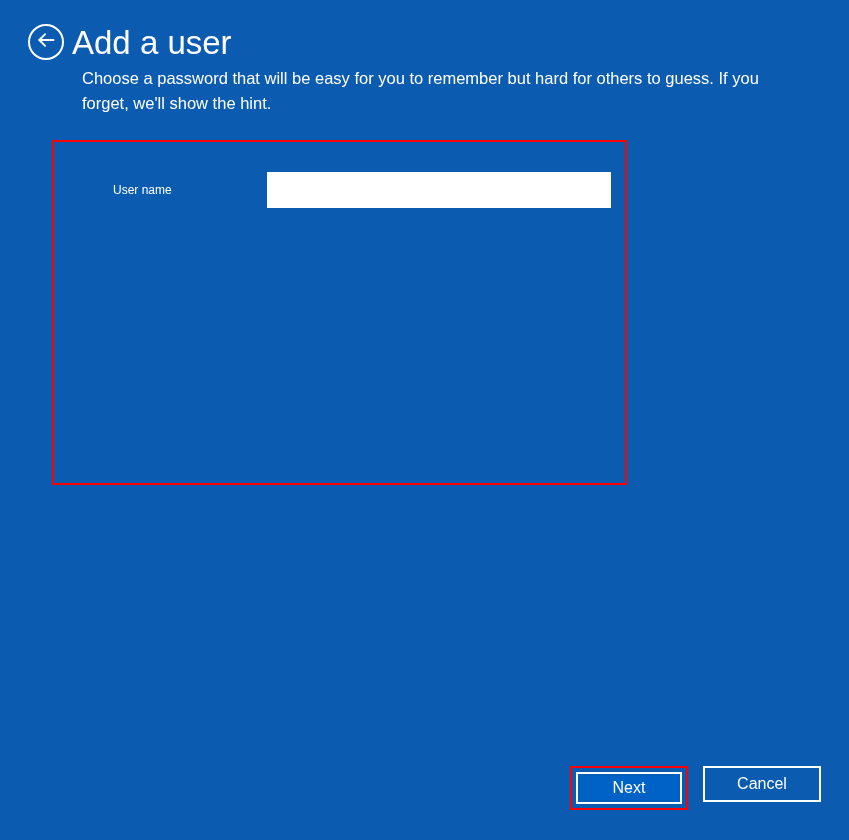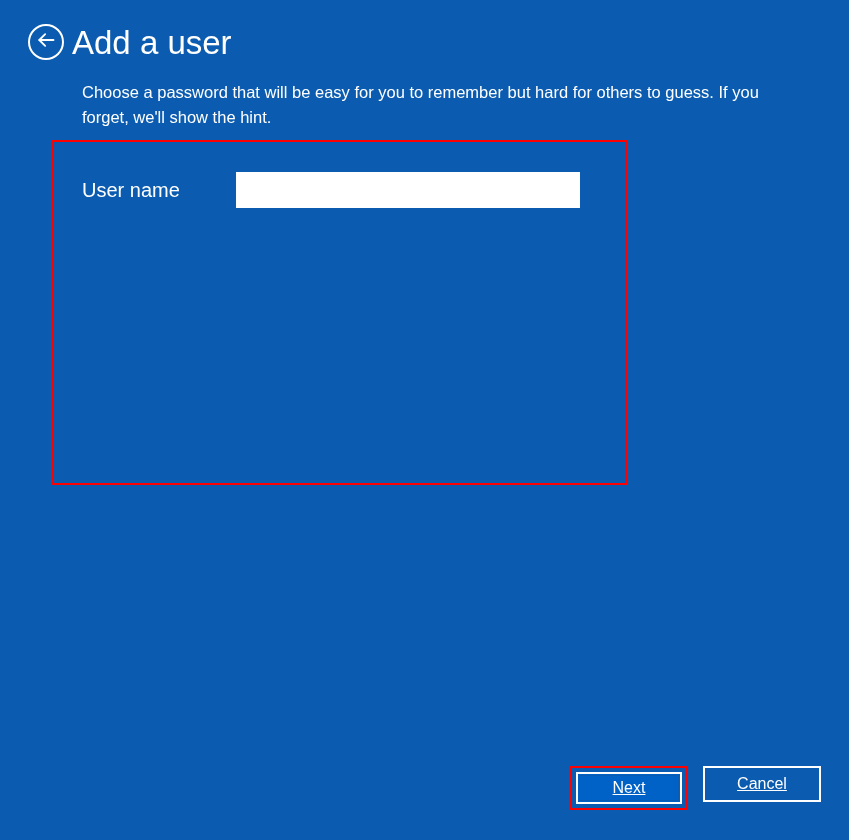--- a/index.html
+++ b/index.html
@@ -48,21 +48,21 @@
       margin-left: 8px;
       line-height: 1;
     }
 
     .description {
       font-size: 16.5px;
       font-weight: 400;
       line-height: 1.5;
       padding-left: 82px;
       padding-right: 40px;
-      margin-top: 20px;
+      margin-top: 6px;
       max-width: 820px;
     }
 
     .form-area {
       position: absolute;
       left: 52px;
       top: 140px;
       width: 575px;
       height: 345px;
       border: 2.5px solid #ff0000;
@@ -71,23 +71,24 @@
 
     .form-row {
       display: flex;
       align-items: center;
       padding-left: 28px;
       margin-bottom: 42px;
     }
 
     .form-label {
       width: 154px;
-      font-size: 20px;
+      font-size: 12px;
       font-weight: 400;
       color: #ffffff;
+      margin-left: 31px;
     }
 
     .text-input {
       width: 344px;
       height: 36px;
       border: none;
       outline: none;
       padding: 4px 8px;
       font-size: 15px;
       font-family: inherit;
@@ -117,21 +118,20 @@
     }
 
     .btn {
       font-size: 16px;
       font-family: inherit;
       cursor: pointer;
       display: flex;
       align-items: center;
       justify-content: center;
       background: transparent;
-      text-decoration: underline;
     }
 
     .btn-next {
       width: 106px;
       height: 32px;
       background: #0061c7;
       border: 2px solid #ffffff;
       color: #ffffff;
       outline: 1px solid #0b5cb0;
       outline-offset: -4px;

